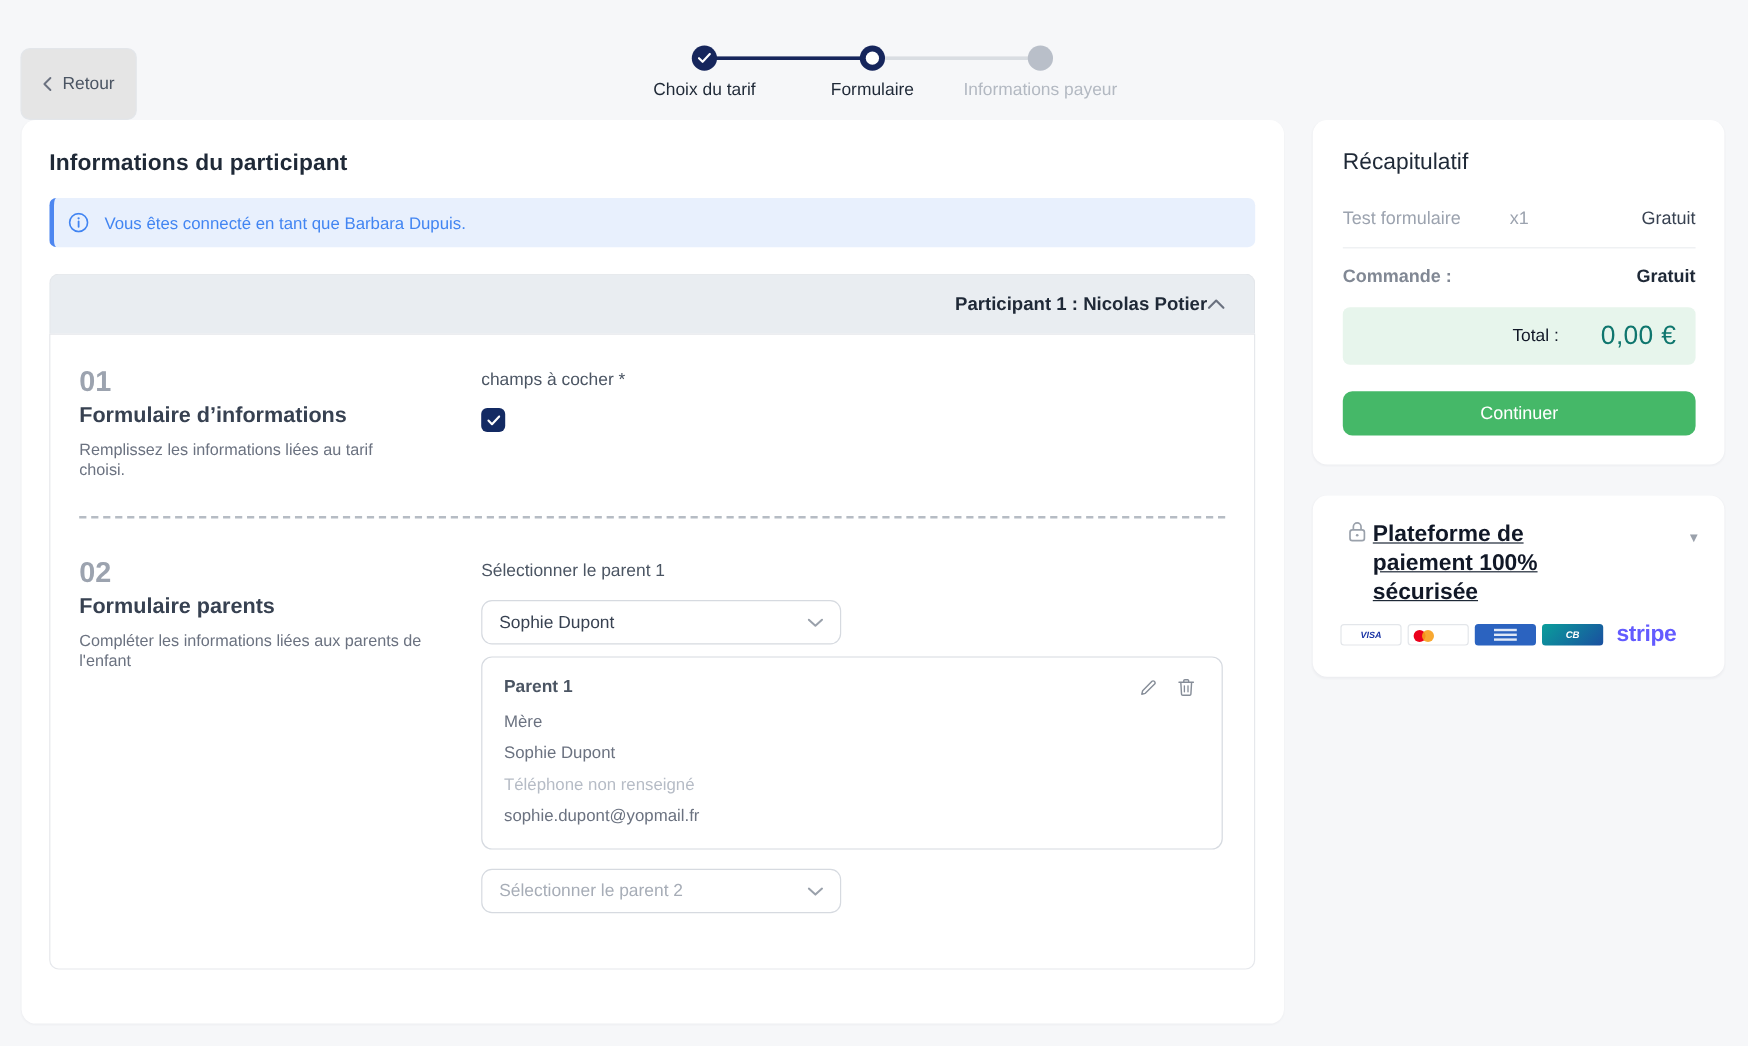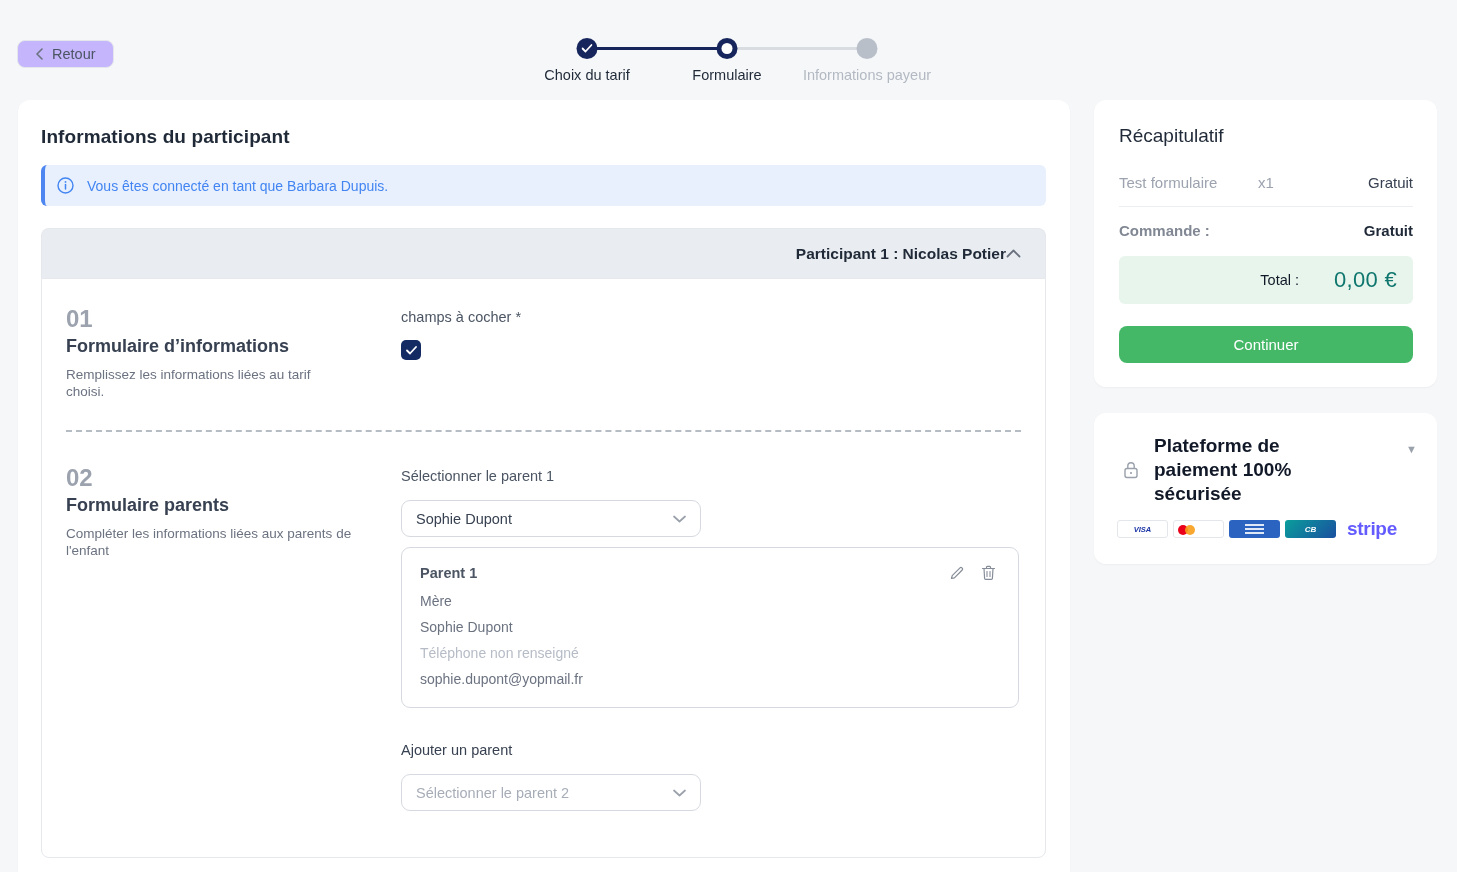--- a/index.html
+++ b/index.html
@@ -10,22 +10,22 @@
     color:#1f2937;
     overflow:hidden;
     position:relative;
   }
 
   
   .topbar { position:relative; height:100px; }
   .back-btn {
     position:absolute; left:17px; top:40px;
     display:flex; align-items:center; gap:8px;
-    background:#c4b5fd; border:1px solid #e3e6ea; border-radius:8px;
-    padding:5px 17px; font-size:14.5px; color:#4b5563; cursor:pointer;
+    background:#e5e5e5; border:1px solid #e3e6ea; border-radius:8px;
+    padding:21px 17px; font-size:14.5px; color:#4b5563; cursor:pointer;
   }
   .back-btn svg { display:block; }
 
   .stepper { position:absolute; left:517px; top:38px; width:420px; }
   .step-track { position:relative; height:22px; }
   .step-line { position:absolute; top:9px; height:3px; }
   .step-line.l1 { left:70px; width:140px; background:#16265c; }
   .step-line.l2 { left:210px; width:140px; background:#d9dde2; }
   .step-dot { position:absolute; top:0; width:21px; height:21px; border-radius:50%; transform:translateX(-50%); }
   .step-dot.done { background:#16265c; display:flex; align-items:center; justify-content:center; }
@@ -115,21 +115,21 @@
   }
   .total-label { font-size:14.5px; color:#111827; }
   .total-value { font-size:22px; color:#0f766e; font-weight:500; letter-spacing:.3px;margin-left:24px; }
   .continue-btn {
     margin-top:22px; width:100%; height:37px; background:#45b868; border:none;
     border-radius:8px; color:#fff; font-size:15px; cursor:pointer;
     font-family:"Liberation Sans", sans-serif;
   }
 
   .pay-card { margin-top:26px; padding:21px 22px 24px 22px; position:relative; }
-  .pay-head { display:flex; align-items:center; gap:15px; padding-left:7px; }
+  .pay-head { display:flex; gap:5px; padding-left:7px;text-decoration:underline; }
   .pay-title { font-size:19px; font-weight:600; color:#111827; line-height:24px; width:190px; }
   .pay-chevron { position:absolute; right:20px; top:30px; color:#9aa1ab; font-size:11px; cursor:pointer; }
   .brands { display:flex; align-items:center; gap:5px; margin-top:12px; padding-left:1px; }
   .brand { width:51px; height:18px; border-radius:3px; display:flex; align-items:center; justify-content:center; overflow:hidden; }
   .brand.visa { background:#fff; border:1px solid #e3e6ea; color:#1a34a5; font-size:7.5px; font-weight:700; font-style:italic; }
   .brand.mc { background:#fff; border:1px solid #e3e6ea; position:relative; }
   .brand.mc i { position:absolute; top:4px; width:10px; height:10px; border-radius:50%; }
   .brand.mc .c1 { left:4px; background:#eb001b; }
   .brand.mc .c2 { left:11px; background:#f79e1b; opacity:.9; }
   .brand.amex { background:#2b63c0; flex-direction:column; gap:2px; }
@@ -242,21 +242,20 @@
                     </svg>
                   </span>
                 </span>
               </div>
               <div class="pc-line first">Mère</div>
               <div class="pc-line">Sophie Dupont</div>
               <div class="pc-line muted">Téléphone non renseigné</div>
               <div class="pc-line">sophie.dupont@yopmail.fr</div>
             </div>
 
-            <div class="add-label">Ajouter un parent</div>
             <div class="select placeholder">
               <span>Sélectionner le parent 2</span>
               <svg width="13" height="8" viewBox="0 0 13 8">
                   <path d="M1 1.5 L6.5 6.5 L12 1.5" fill="none" stroke="#9aa1ab" stroke-width="1.7" stroke-linecap="round" stroke-linejoin="round"></path>
                 </svg>
             </div>
           </div>
         </div>
 
       </div>

